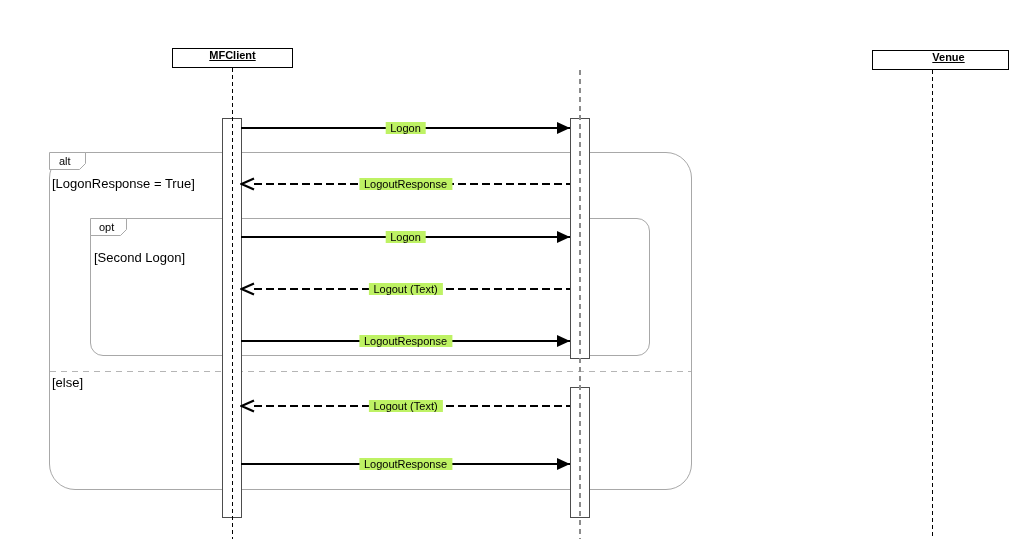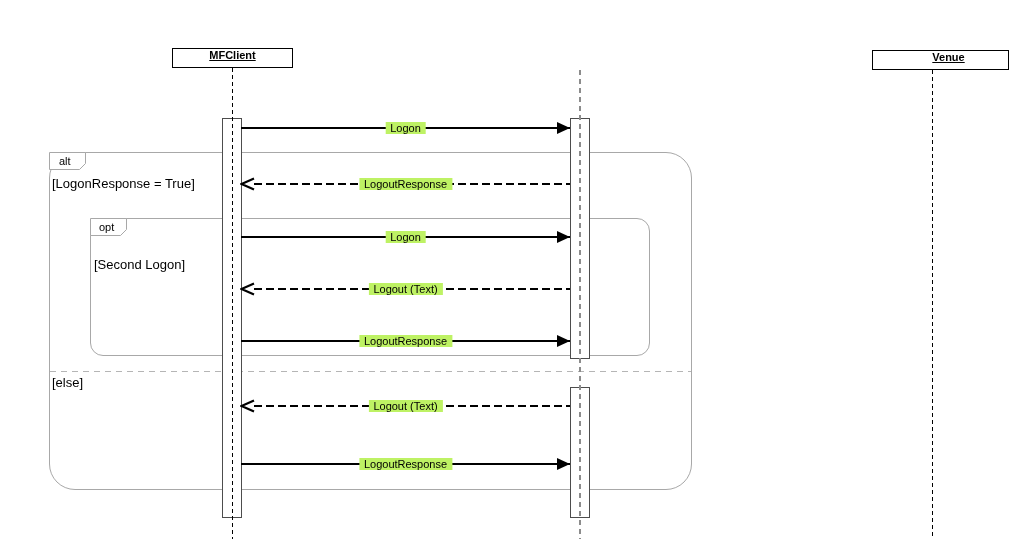--- a/index.html
+++ b/index.html
@@ -36,21 +36,21 @@
     <div class="guard" style="left:2px;top:23px;">[LogonResponse = True]</div>
     <div class="divider" style="left:0;top:218px;width:641px;"></div>
     <div class="guard" style="left:2px;top:222px;">[else]</div>
   </div>
 
   <div class="frame" style="left:90px;top:218px;width:558px;height:136px;border-radius:13px;">
     <svg class="frame-tab" width="38" height="19">
       <polygon points="0.5,0.5 36.5,0.5 36.5,11.5 30.5,17.5 0.5,17.5" fill="#ffffff" stroke="#a8a8a8"></polygon>
       <text class="tab-text" x="9" y="13">opt</text>
     </svg>
-    <div class="guard" style="left:3px;top:38px;text-align:center;">[Second Logon]</div>
+    <div class="guard" style="left:3px;top:31px;text-align:center;">[Second Logon]</div>
   </div>
 
   <div class="activation" style="left:222px;top:118px;height:398px;"></div>
   <div class="activation" style="left:570px;top:118px;height:239px;"></div>
   <div class="activation" style="left:570px;top:387px;height:129px;"></div>
 
   <div class="lifeline ll-black" style="left:232px;top:68px;height:471px;"></div>
   <div class="lifeline ll-gray" style="left:579px;top:70px;height:469px;"></div>
   <div class="lifeline ll-black" style="left:932px;top:70px;height:469px;"></div>
 

